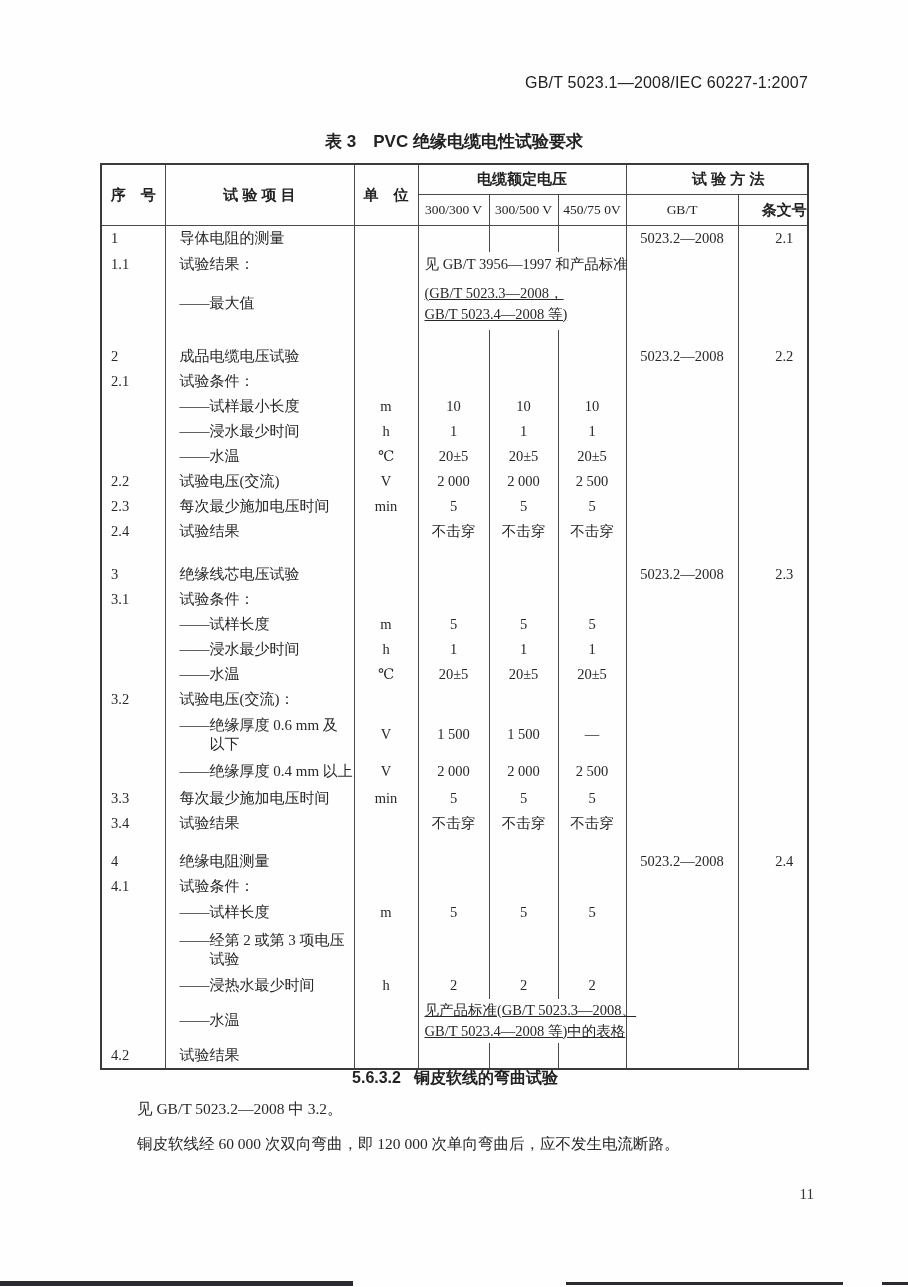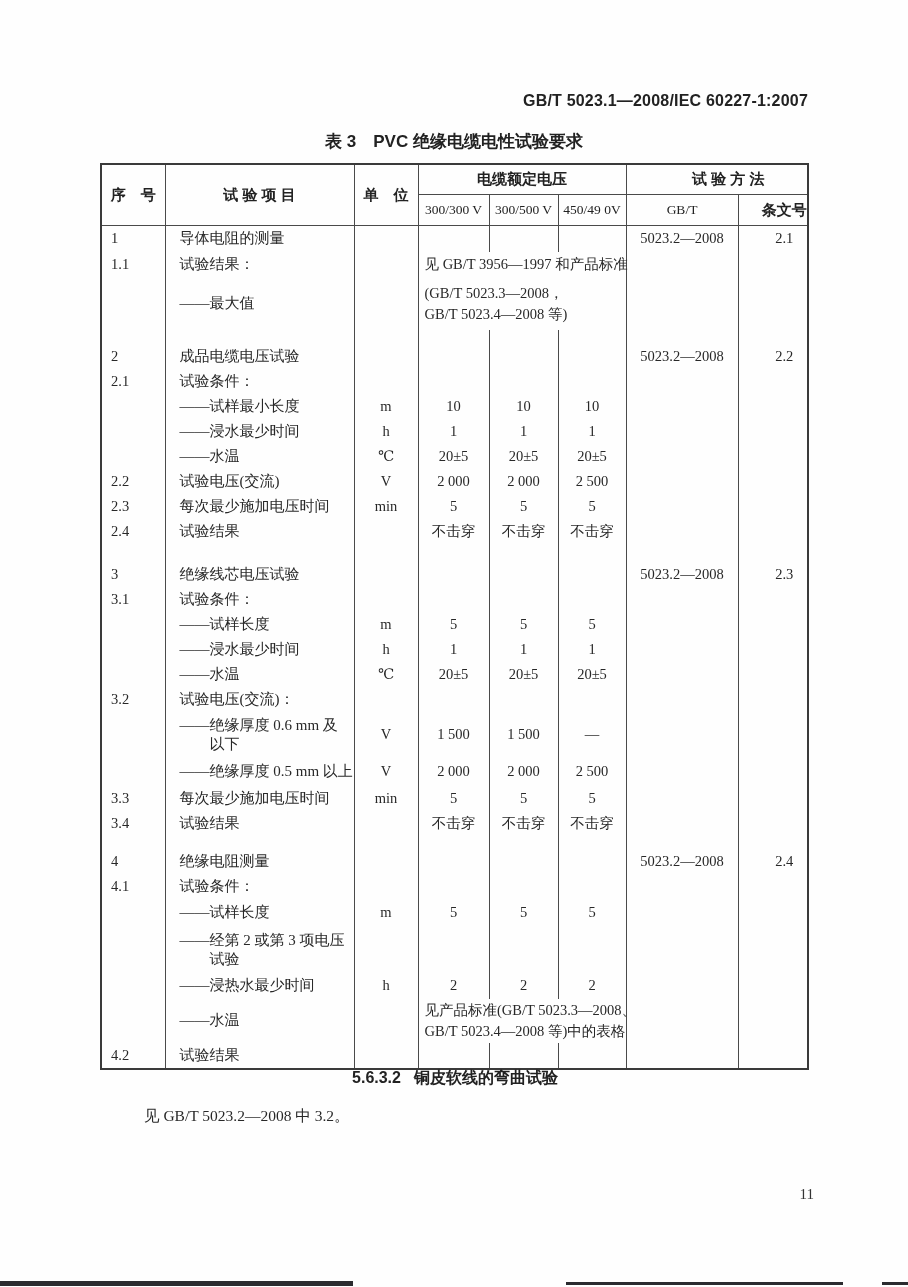--- a/index.html
+++ b/index.html
@@ -3,23 +3,23 @@
 <meta charset="utf-8">
 <style>
   html,body{margin:0;padding:0;}
   body{background:#e8e8e8;}
   .page{
     position:relative;width:908px;height:1287px;margin:0 auto;
     background:#fefefe;overflow:hidden;color:#262626;
     font-family:"Liberation Serif","DejaVu Serif",serif;
   }
   .hdr-right{
-    position:absolute;top:92px;right:100px;
+    position:absolute;top:74px;right:100px;
     font-family:"Liberation Sans","DejaVu Sans",sans-serif;
-    font-weight:bold;font-size:16px;letter-spacing:.2px;color:#222;
+    font-weight:normal;font-size:16px;letter-spacing:.2px;color:#222;
   }
   .tbl-title{
     position:absolute;top:130px;left:0;width:100%;text-align:center;
     font-family:"Liberation Sans","DejaVu Sans",sans-serif;
     font-weight:bold;font-size:17px;color:#222;
   }
   table.tbl{
     position:absolute;left:100px;top:163px;width:707px;
     border-collapse:collapse;table-layout:fixed;
     border:2px solid #3a3a3a;
@@ -37,30 +37,30 @@
   }
   .tbl thead th.lat{font-family:"Liberation Serif","DejaVu Serif",serif;font-weight:normal;font-size:13.5px;}
   .tbl thead tr.hr1 th{height:29px;}
   .tbl thead tr.hr2 th{height:30px;}
   td.c-seq{text-align:left;padding-left:9px;font-size:14.5px;}
   td.c-item{text-align:left;padding-left:14px;font-size:15px;}
   td.c-item .l2{padding-left:30px;}
   td.c-unit{text-align:center;font-size:14.5px;}
   td.c-v{text-align:center;font-size:14.5px;}
   td.c-span{text-align:left;padding-left:6px;font-size:14.5px;white-space:nowrap;}
-  td.c-span .sl{line-height:21px;}
+  td.c-span .sl{line-height:21px;text-decoration:underline;}
   td.c-gbt{text-align:center;font-size:14.5px;}
   td.c-clause{text-align:center;font-size:14.5px;}
   .notes{position:absolute;left:101px;top:1068px;width:708px;}
   .note-h{
     margin:0 0 4px 0;font-family:"Liberation Sans","DejaVu Sans",sans-serif;
     font-weight:bold;font-size:16px;color:#222;text-align:center;
   }
   .note-h .num{margin-right:13px;}
-  .note-p{margin:12px;text-indent:2em;line-height:30px;font-size:15.5px;color:#282828;}
+  .note-p{margin:5px;text-indent:2em;line-height:30px;font-size:15.5px;color:#282828;}
   .pageno{position:absolute;top:1186px;right:94px;font-size:15px;color:#333;}
   .bbar{position:absolute;background:#2b2b2f;}
   .bbar.b1{left:0;top:1281px;width:353px;height:5px;}
   .bbar.b2{left:566px;top:1282px;width:277px;height:3px;}
   .bbar.b3{left:882px;top:1282px;width:26px;height:3px;}
 </style>
 </head>
 <body>
 
 <div class="page">
@@ -84,21 +84,21 @@
       <tr class="hr1">
         <th rowspan="2">序　号</th>
         <th rowspan="2">试 验 项 目</th>
         <th rowspan="2">单　位</th>
         <th colspan="3">电缆额定电压</th>
         <th colspan="2">试 验 方 法</th>
       </tr>
       <tr class="hr2">
         <th class="lat">300/300 V</th>
         <th class="lat">300/500 V</th>
-        <th class="lat">450/49 0V</th>
+        <th class="lat">450/75 0V</th>
         <th class="lat">GB/T</th>
         <th>条文号</th>
       </tr>
     </thead>
     <tbody>
       <tr style="height:26px">
         <td class="c-seq">1</td>
         <td class="c-item">导体电阻的测量</td>
         <td class="c-unit"></td>
         <td class="c-v"></td>
@@ -294,21 +294,21 @@
         </td>
         <td class="c-unit">V</td>
         <td class="c-v">1 500</td>
         <td class="c-v">1 500</td>
         <td class="c-v">—</td>
         <td class="c-gbt"></td>
           <td class="c-clause"></td>
       </tr>
       <tr style="height:28px">
         <td class="c-seq"></td>
-        <td class="c-item">——绝缘厚度 0.5 mm 以上</td>
+        <td class="c-item">——绝缘厚度 0.4 mm 以上</td>
         <td class="c-unit">V</td>
         <td class="c-v">2 000</td>
         <td class="c-v">2 000</td>
         <td class="c-v">2 500</td>
         <td class="c-gbt"></td>
           <td class="c-clause"></td>
       </tr>
       <tr style="height:25px">
         <td class="c-seq">3.3</td>
         <td class="c-item">每次最少施加电压时间</td>
@@ -414,20 +414,21 @@
           <td class="c-clause"></td>
       </tr>
     </tbody>
   </table>
 
   <div class="notes">
     <h4 class="note-h">
       <span class="num">5.6.3.2</span><span>铜皮软线的弯曲试验</span>
     </h4>
     <p class="note-p">见 GB/T 5023.2—2008 中 3.2。</p>
+    <p class="note-p">铜皮软线经 60 000 次双向弯曲，即 120 000 次单向弯曲后，应不发生电流断路。</p>
   </div>
 
   <div class="pageno">11</div>
 
   <div class="bbar b1"></div>
   <div class="bbar b2"></div>
   <div class="bbar b3"></div>
 
 </div>
 

